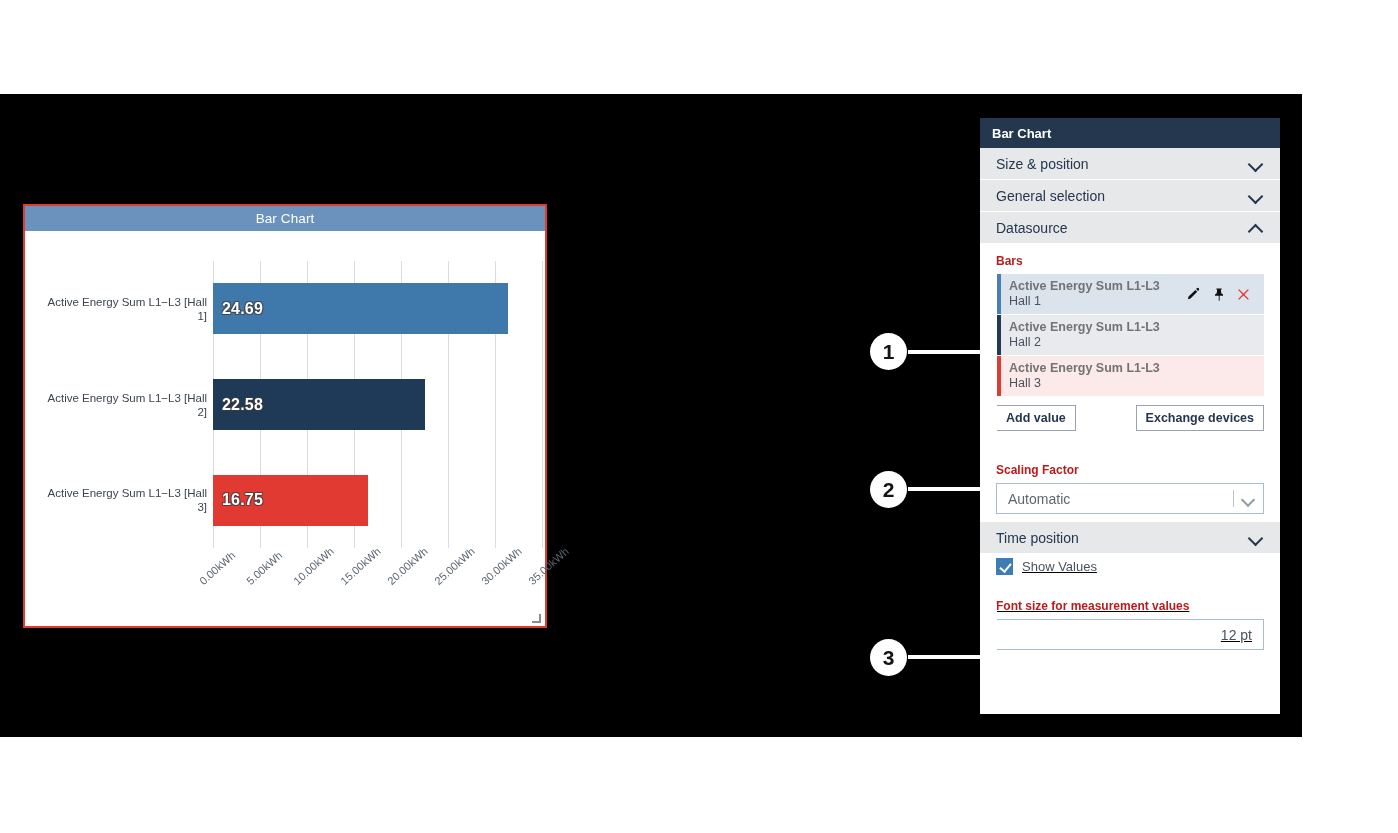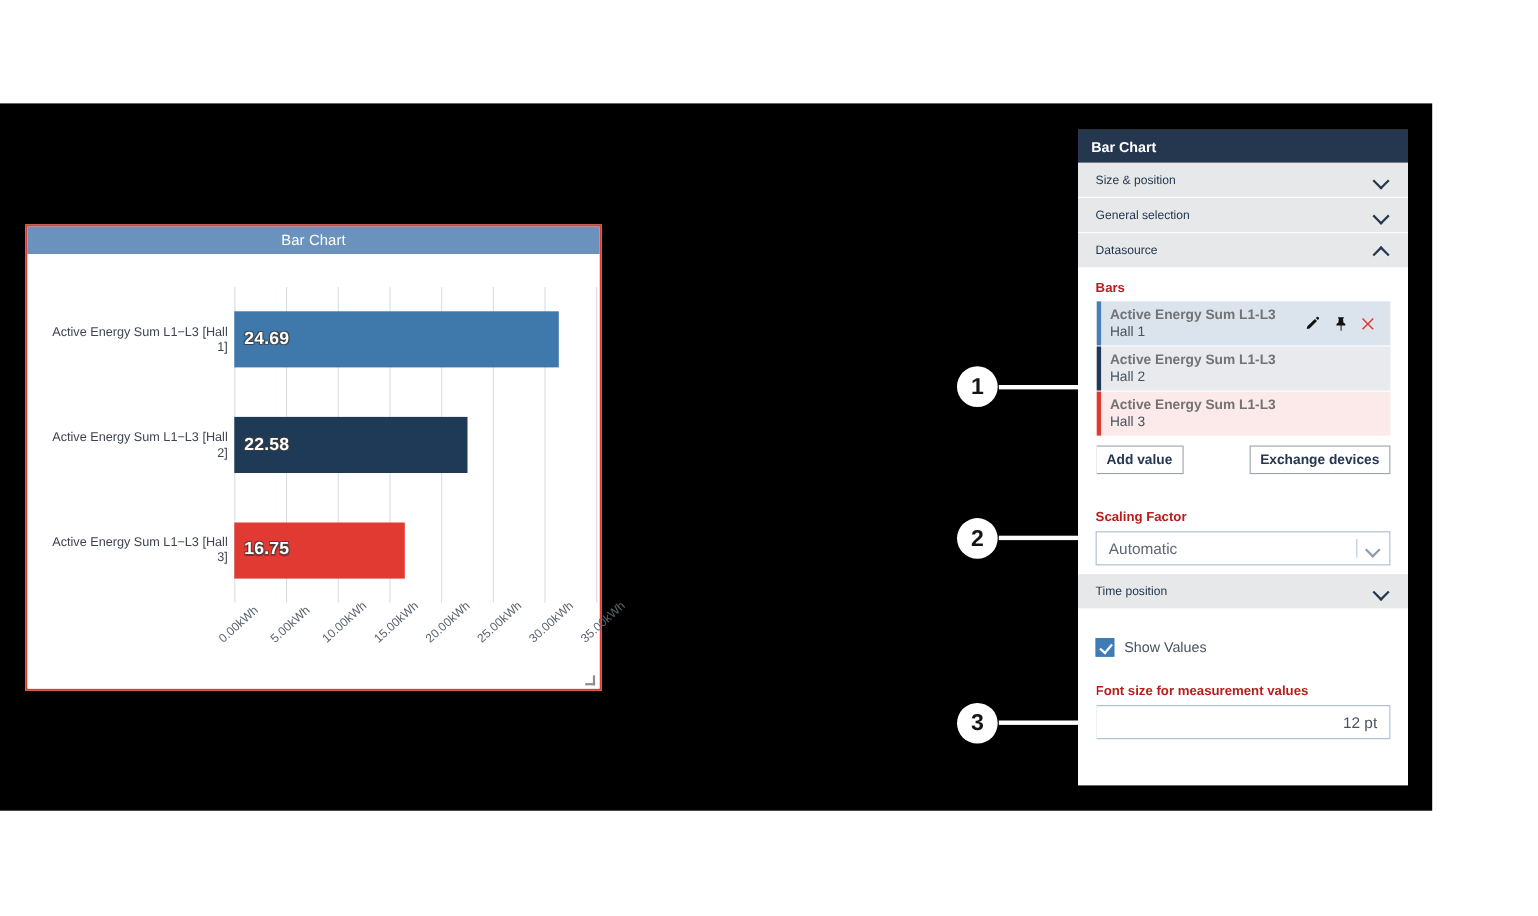--- a/index.html
+++ b/index.html
@@ -103,21 +103,21 @@
     color: #ffffff;
     font-size: 13px;
     font-weight: bold;
     display: flex; align-items: center;
     padding-left: 12px;
   }
   .accordion {
     height: 32px;
     background: #e7e8ea;
     color: #24374f;
-    font-size: 11px;
+    font-size: 14px;
     display: flex; align-items: center; justify-content: space-between;
     padding: 0 16px 0 16px;
     border-bottom: 1px solid #ffffff;
     cursor: pointer;
   }
   .chev { width: 15px; height: 9px; position: relative; }
   .chev::before {
     content: ""; position: absolute; left: 1px; top: 0;
     width: 9px; height: 9px;
     border-right: 2px solid #24374f;
@@ -352,21 +352,21 @@
         </span>
       </div>
     </div>
 
     <div class="accordion">
       <span>Time position</span>
       <span class="chev"></span>
     </div>
 
 
-    <div class="section-body" style="padding-top:26px;">
+    <div class="section-body" style="padding-top:4px;text-decoration:underline;">
       <div class="checkrow">
         <span class="checkbox"></span>
         <span class="check-label">Show Values</span>
       </div>
       <div class="field-label" style="margin-top:24px;">Font size for measurement values</div>
       <div class="text-input">
         <span>12 pt</span>
       </div>
     </div>
   </div>

